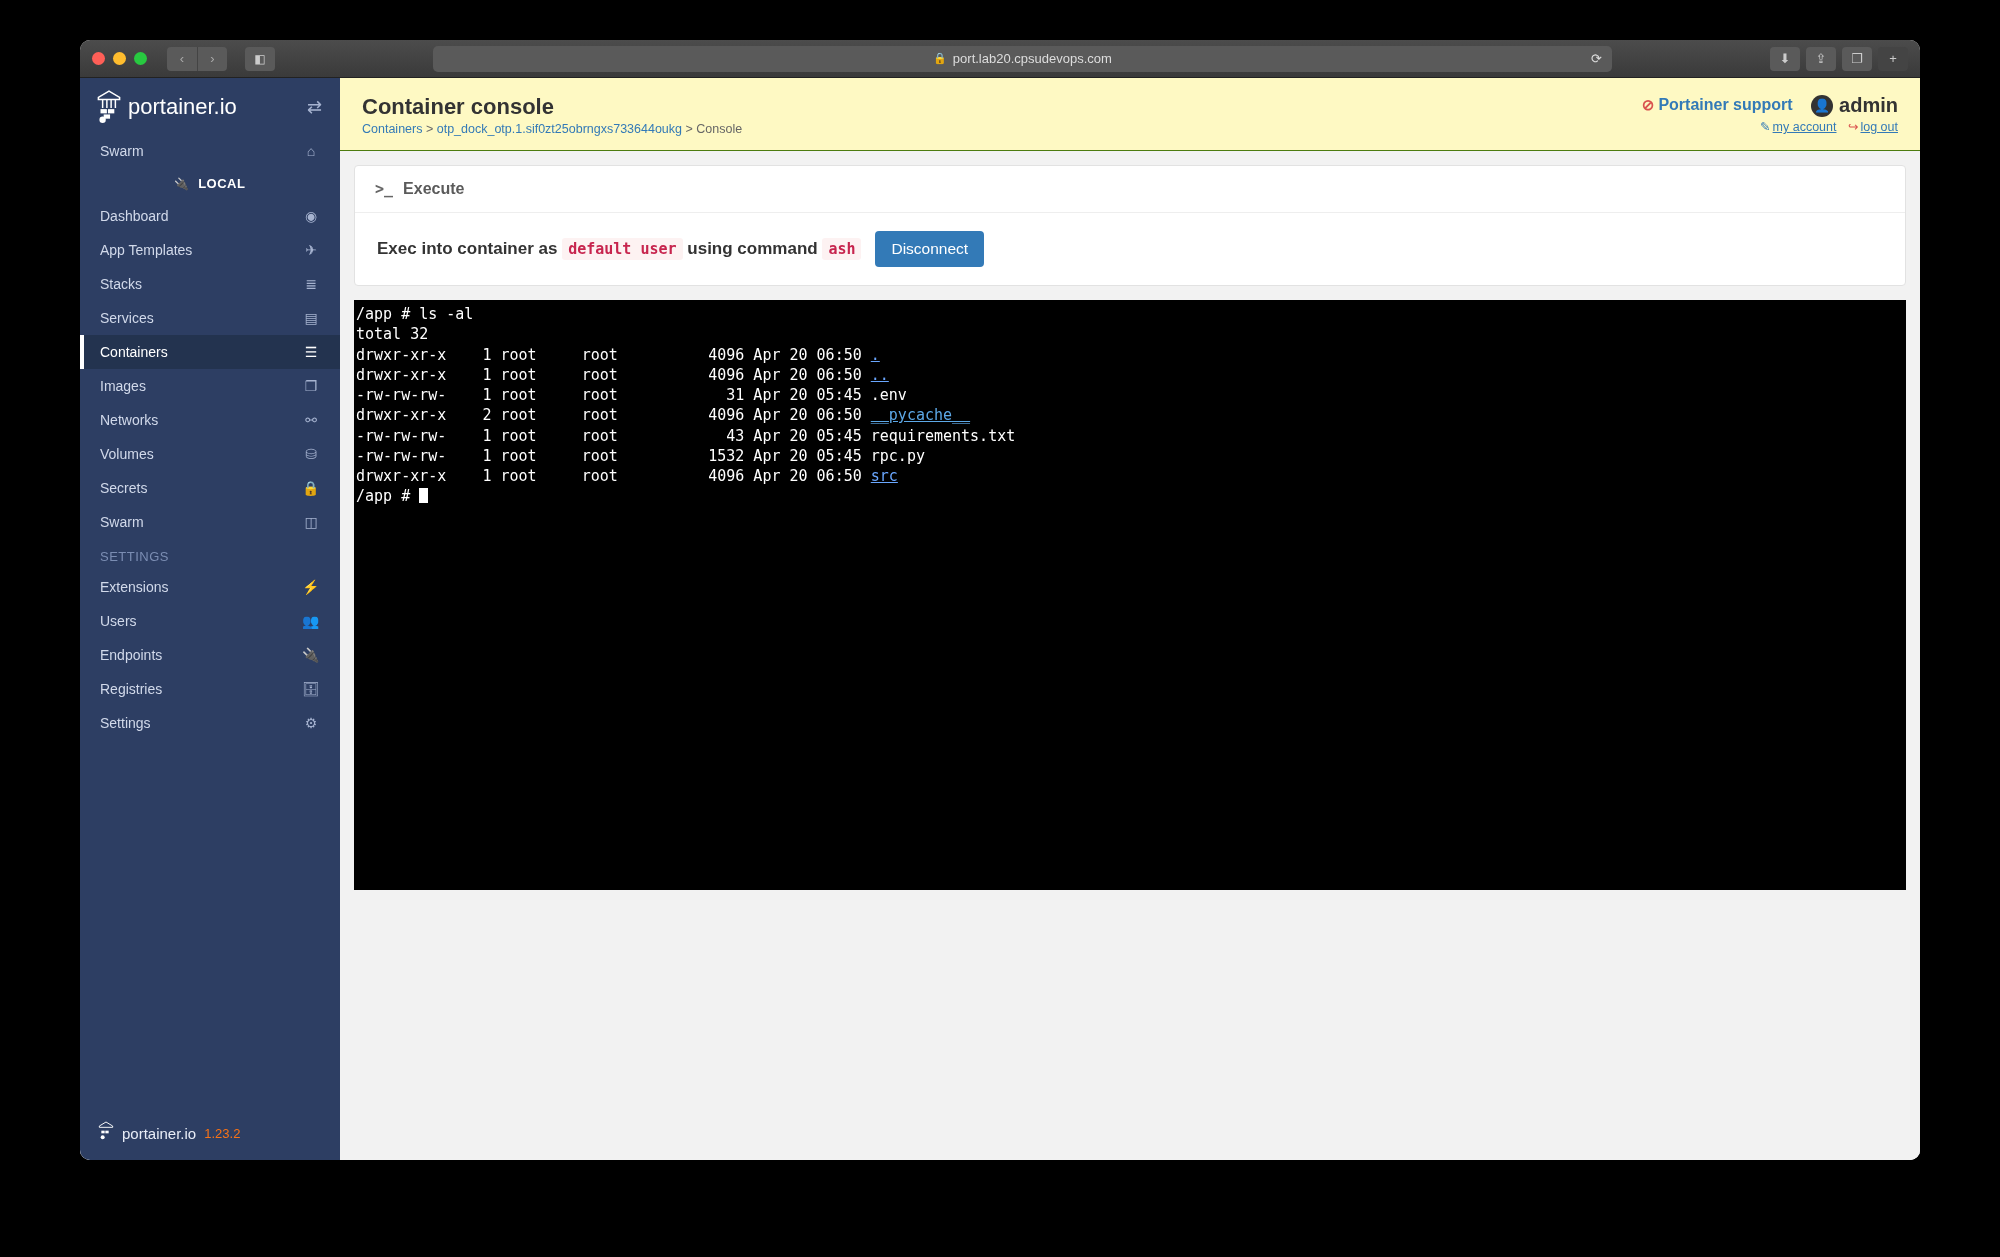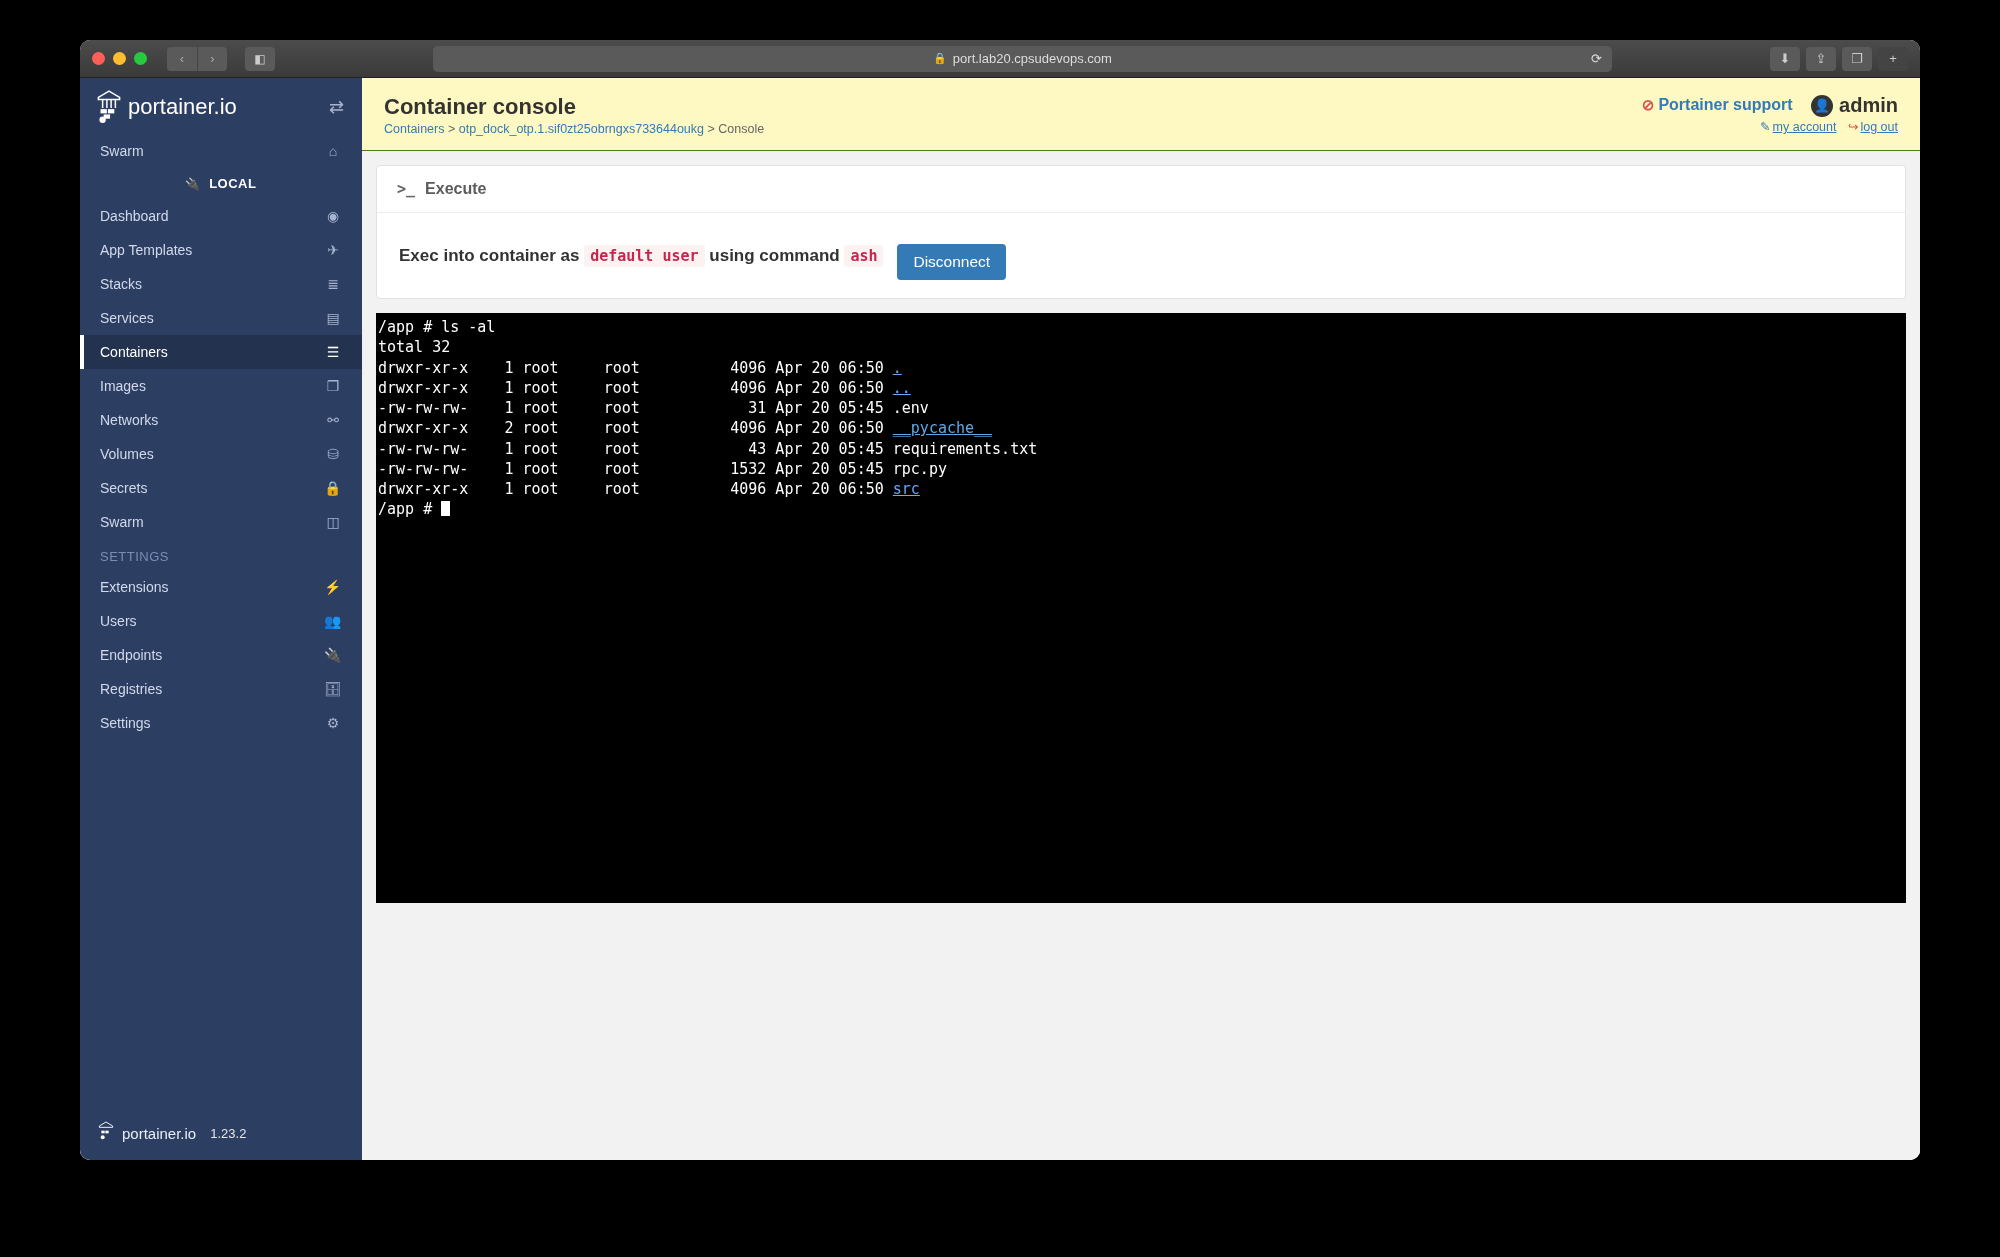--- a/index.html
+++ b/index.html
@@ -50,21 +50,21 @@
   }
   .urlbar .lock { margin-right: 6px; font-size: 11px; }
   .urlbar .reload { position:absolute; right:10px; }
   .toolbar-right { display:flex; gap:6px; }
   .tbtn { width:30px; height:24px; background:#5a5a5a; border-radius:4px; color:#ccc; display:flex; align-items:center; justify-content:center; font-size:13px;}
   .tbtn.plus { background:#444; }
 
   .content { flex:1; display:flex; background:#f2f2f2; }
 
   .sidebar {
-    width: 282px; background: #2d3e63; color: #fff;
+    width: 260px; background: #2d3e63; color: #fff;
     display:flex; flex-direction:column;
   }
   .logo-row { display:flex; align-items:center; justify-content:space-between; padding: 12px 18px 10px 16px; }
   .logo { display:flex; align-items:center; gap:6px; font-size: 22px; font-weight:400; color:#fff;}
   .logo svg { width:26px; height:34px; }
   .collapse-icon { color:#a6b3d0; font-size:18px; }
   .nav { flex:1; overflow:auto; }
   .nav-item {
     display:flex; align-items:center; justify-content:space-between;
     padding: 9px 20px 9px 20px; font-size: 14px; color: #d1d9ea;
@@ -74,21 +74,21 @@
   .nav-item.active { background:#23334f; border-left:4px solid #fff; padding-left:16px; color:#fff; }
   .nav-item.active .nav-icon { color:#fff; }
   .env-item { text-align:center; padding:8px 0; font-size:13px; font-weight:700; color:#fff; letter-spacing:0.5px;}
   .env-item .plug { font-size:12px; margin-right:4px;}
   .section-label { padding: 10px 20px 6px 20px; font-size:13px; color:#7b8db3; letter-spacing:0.5px; }
   .sidebar-footer {
     padding: 14px 18px; display:flex; align-items:center; gap:8px;
     font-size:15px; color:#e8edf7;
   }
   .sidebar-footer .logo-sm svg { width:16px; height:22px; }
-  .sidebar-footer .ver { color:#e5e5e5; font-size:13px; margin-left:6px;}
+  .sidebar-footer .ver { color:#f97316; font-size:13px; }
 
   .main { flex:1; display:flex; flex-direction:column; background:#f2f2f2; }
   .header {
     background:#fef9c3; padding: 16px 22px 14px 22px; display:flex; justify-content:space-between; align-items:flex-start;
     border-bottom:1px solid #4d7c0f;
   }
   .title { font-size: 22px; color:#333; font-weight:600; }
   .breadcrumb { font-size:12.5px; color:#666; margin-top:2px; }
   .breadcrumb a { color:#337ab7; text-decoration:none; }
   .header-right { text-align:right; }
@@ -105,21 +105,21 @@
   .panel { background:#fff; border:1px solid #e2e2e2; border-radius:4px; }
   .panel-header {
     padding: 14px 20px; font-size:16px; color:#5b5b5b; font-weight:600;
     display:flex; align-items:center; gap:10px; border-bottom:1px solid #eee;
   }
   .panel-header .term-icon { font-family:monospace; font-size:15px; color:#666;}
   .exec-row { padding: 18px 22px; font-size:17px; color:#333; font-weight:600; display:flex; align-items:center; gap:14px;}
   .code { font-family: ui-monospace, Menlo, monospace; background:#fdf2f2; color:#c7254e; padding: 2px 6px; border-radius:3px; font-size:15px; font-weight:600;}
   .btn-disconnect {
     background:#337ab7; color:#fff; border:none; padding: 9px 16px;
-    border-radius:4px; font-size:15.5px; font-weight:500; cursor:pointer;margin-top:13px;
+    border-radius:4px; font-size:15.5px; font-weight:500; cursor:pointer;
   }
   .terminal {
     background:#000; color:#fff; font-family: ui-monospace, Menlo, Consolas, monospace;
     font-size: 15px; line-height: 1.35; padding: 4px 2px 4px 2px; min-height: 590px;
     white-space: pre; overflow:auto;
   }
   .terminal .dir { color:#6aa7ff; text-decoration: underline; }
   .terminal .hl { color:#5da9e8; text-decoration: underline;}
   .terminal .cursor { display:inline-block; width:9px; height:15px; background:#fff; vertical-align:-2px;}
 </style>

